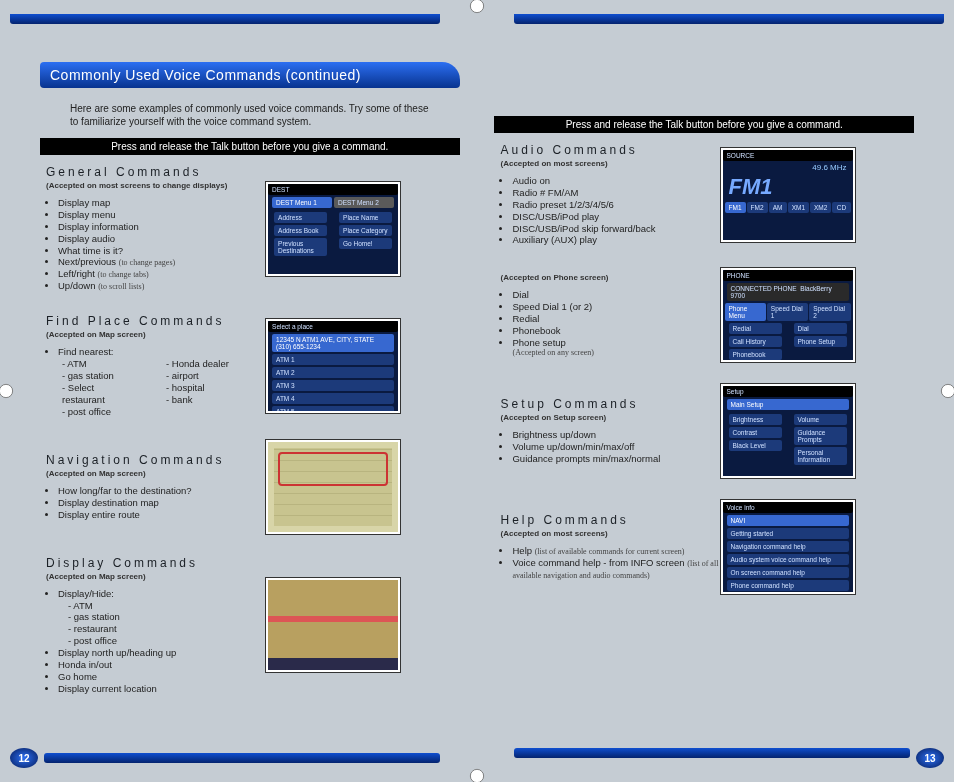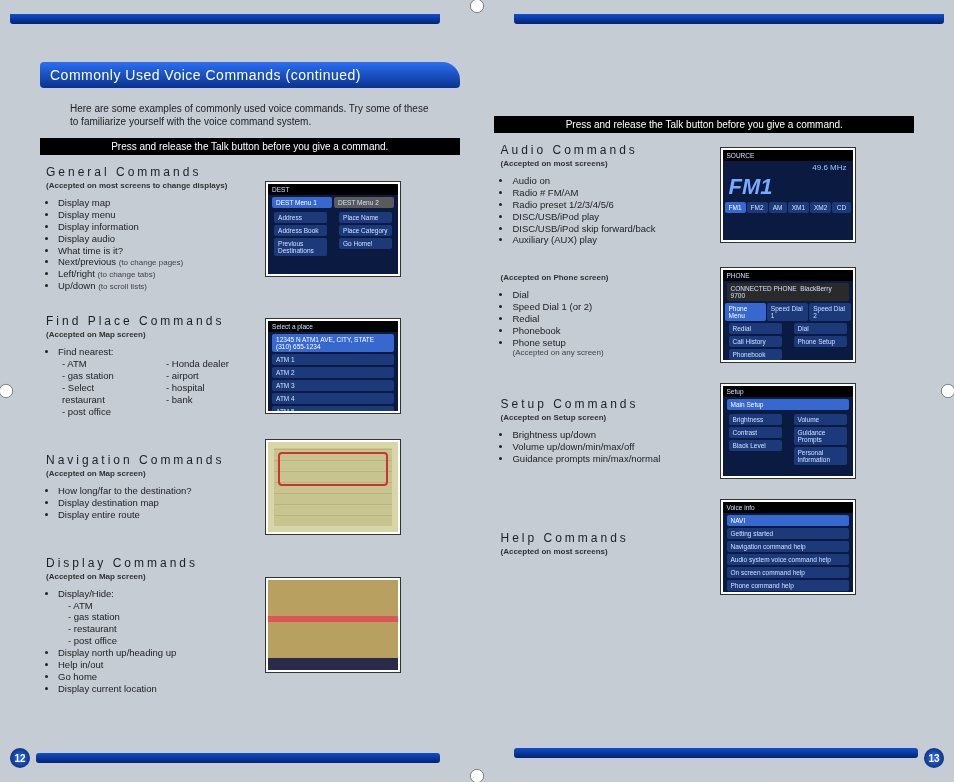--- a/index.html
+++ b/index.html
@@ -11,25 +11,25 @@
 .col { width:48%; }
 .headerband { background:linear-gradient(#2c6ff2,#08338f); color:#fff; font-size:14px; letter-spacing:0.5px; padding:5px 10px; border-radius:4px 18px 4px 4px; margin-bottom:8px; }
 .intro { font-size:10px; padding:6px 30px 10px 30px; color:#222; line-height:1.3; }
 .blackbar { background:#000; color:#fff; text-align:center; font-size:10px; padding:3px 0; margin-bottom:10px; }
 .section { display:flex; margin:8px 0 22px 0; padding:0 6px;align-items:center; }
 .txt { width:54%; font-size:9.5px; color:#222; line-height:1.25; }
 .txt h3 { margin:0; font-weight:normal; font-size:12px; letter-spacing:3px; color:#1b2026; }
 .sub { font-size:8px; color:#333; margin:1px 16px 6px 0;font-weight:bold; }
 .txt ul { margin:0; padding-left:12px; }
 .txt li { margin:0; }
-.note { font-size:8px; color:#444; }
+.note { font-size:8px; color:#444;font-family:Liberation Serif, serif; }
 .thumb { width:130px; height:90px; border:2px solid #fff; box-shadow:0 0 0 1px #333; background:#0a1a40; position:relative; overflow:hidden; }
 .thumb.map { background:#d8d5a8; }
 .thumb-inner { position:absolute; inset:0; font-size:7px; color:#c6d6ff; }
-.pagenum { background:radial-gradient(#2c6ff2,#041a58); color:#fff; width:20px; height:20px; border-radius:50%; display:flex; align-items:center; justify-content:center; font-size:10px; font-weight:bold; }
+.pagenum { background:radial-gradient(#2c6ff2,#041a58); color:#fff; width:28px; height:20px; border-radius:50%; display:flex; align-items:center; justify-content:center; font-size:10px; font-weight:bold; }
 .crop { position:absolute; width:18px; height:18px; border:1px solid #555; border-radius:50%; background:#fff; }
 .crop:after { content:""; position:absolute; background:#555; }
 .crop-t { left:50%; top:-4px; transform:translateX(-50%) scale(0.7); }
 .crop-b { left:50%; bottom:-4px; transform:translateX(-50%) scale(0.7); }
 .crop-l { left:-4px; top:50%; transform:translateY(-50%) scale(0.7); }
 .crop-r { right:-4px; top:50%; transform:translateY(-50%) scale(0.7); }
 .row { background:#1c3a7a; margin:2px 4px; padding:2px 4px; border-radius:2px; color:#cfe0ff; font-size:6.5px; }
 .row.hl { background:#3768d0; color:#fff; }
 .cols2 { display:flex; gap:4px; }
 .cols2 > div { flex:1; }
@@ -154,21 +154,21 @@
               <li>Display/Hide:</li>
             </ul>
           <div style="padding-left:22px">
             <div>- ATM</div>
             <div>- gas station</div>
             <div>- restaurant</div>
             <div>- post office</div>
           </div>
           <ul>
             <li>Display north up/heading up</li>
-            <li>Help in/out</li>
+            <li>Honda in/out</li>
             <li>Go home</li>
             <li>Display current location</li>
           </ul>
         </div>
         <div class="thumb map">
           <div style="position:absolute;inset:0;background:#b8a060"></div>
           <div style="position:absolute;left:0;right:0;top:40%;height:6px;background:#d55"></div>
           <div style="position:absolute;left:0;right:0;bottom:0;height:12px;background:#2a2a4a"></div>
         </div>
       </div>
@@ -271,20 +271,24 @@
                 </div>
             </div>
           </div>
         </div>
       </div>
 
       <div class="section">
         <div class="txt">
           <h3>Help Commands</h3>
           <div class="sub">(Accepted on most screens)</div>
+          <ul>
+            <li><span>Help</span> <span class="note">(list of available commands for current screen)</span></li>
+            <li><span>Voice command help - from INFO screen</span> <span class="note">(list of all available navigation and audio commands)</span></li>
+          </ul>
         </div>
         <div class="thumb">
           <div class="thumb-inner">
             <div class="row" style="background:#000;margin:0">Voice info</div>
             <div class="row hl">NAVI</div>
             <div class="row">Getting started</div>
             <div class="row">Navigation command help</div>
             <div class="row">Audio system voice command help</div>
             <div class="row">On screen command help</div>
             <div class="row">Phone command help</div>

